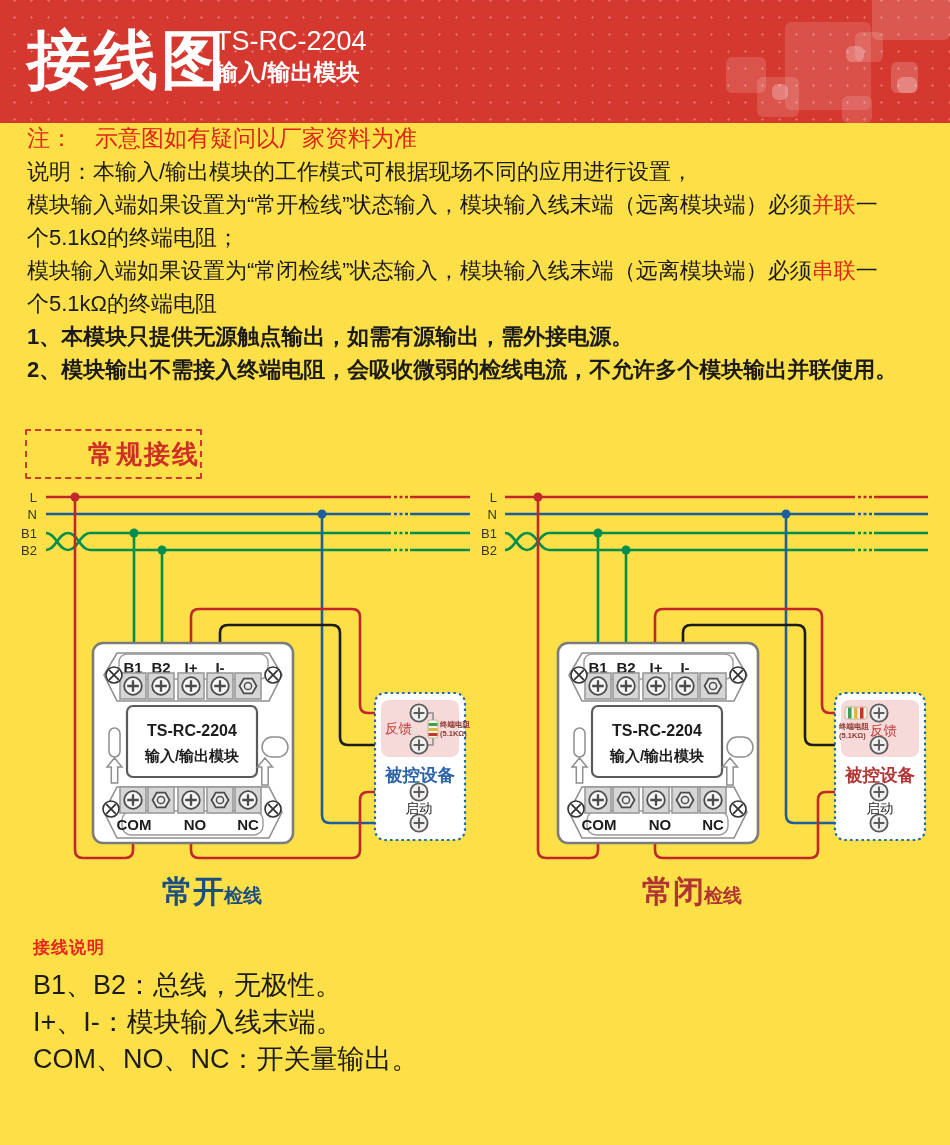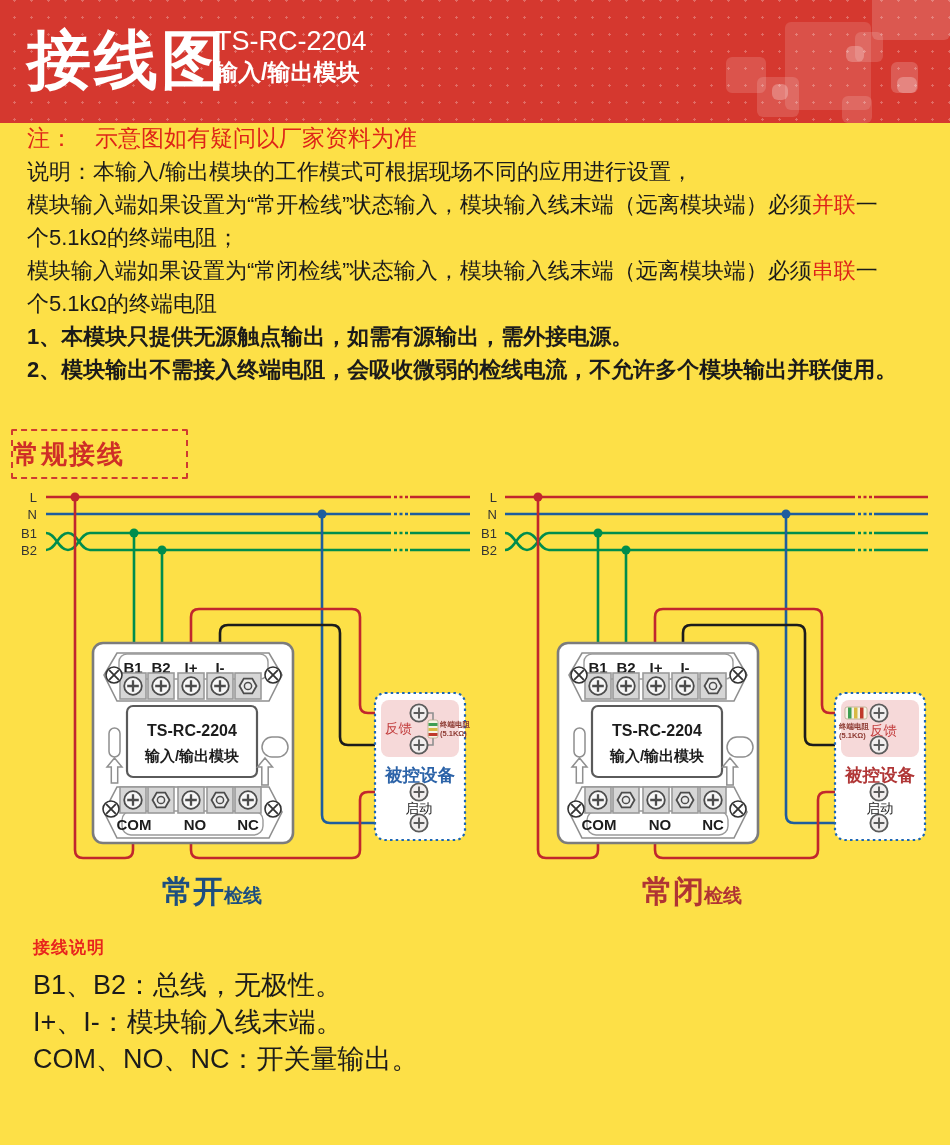--- a/index.html
+++ b/index.html
@@ -13,22 +13,22 @@
   .h-title{position:absolute;left:27px;top:10px;font-size:64px;font-weight:bold;color:#ffffff;letter-spacing:3px;line-height:100px;}
   .h-model{position:absolute;left:215px;top:27px;font-size:27px;color:#ffffff;line-height:28px;}
   .h-sub{position:absolute;left:215px;top:57px;font-size:23px;font-weight:bold;color:#ffffff;line-height:30px;}
   
   .notes{position:absolute;left:27px;top:122px;width:910px;font-size:22px;line-height:33px;color:#1b1b1b;}
   .note-line{color:#de2418;font-size:23px;}
   .note-line .gap{display:inline-block;width:22px;}
   .hl{color:#de2418;}
   .bold{font-weight:bold;}
   
-  .section-box{position:absolute;left:11px;top:429px;width:173px;height:46px;border:2.5px dashed #cf3a30;
-    color:#cf2e27;font-size:26px;font-weight:bold;text-align:left;line-height:46px;letter-spacing:2px;border-radius:2px;}
+  .section-box{position:absolute;left:25px;top:429px;width:173px;height:46px;border:2.5px dashed #cf3a30;
+    color:#cf2e27;font-size:26px;font-weight:bold;text-align:right;line-height:46px;letter-spacing:2px;border-radius:2px;}
   
   .diagram{position:absolute;left:0;top:485px;}
   
   .legend{position:absolute;left:33px;top:936px;}
   .legend h2{margin:0 0 8px 0;font-size:17px;font-weight:bold;color:#e8251d;letter-spacing:1px;}
   .legend div{font-size:27px;line-height:37px;color:#1b1b1b;}
 </style>
 </head>
 <body>
 

